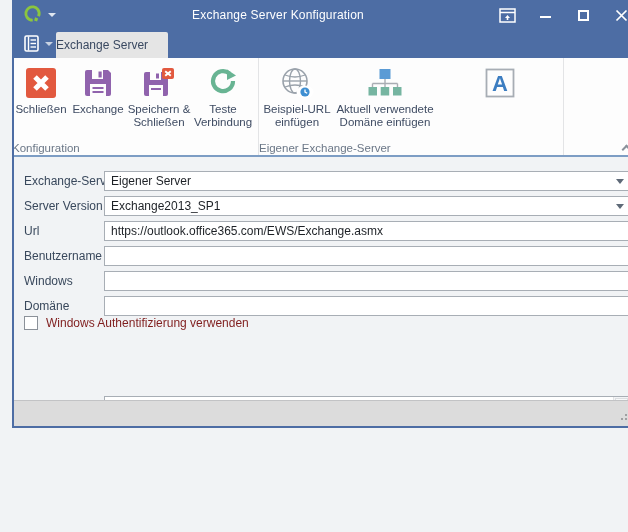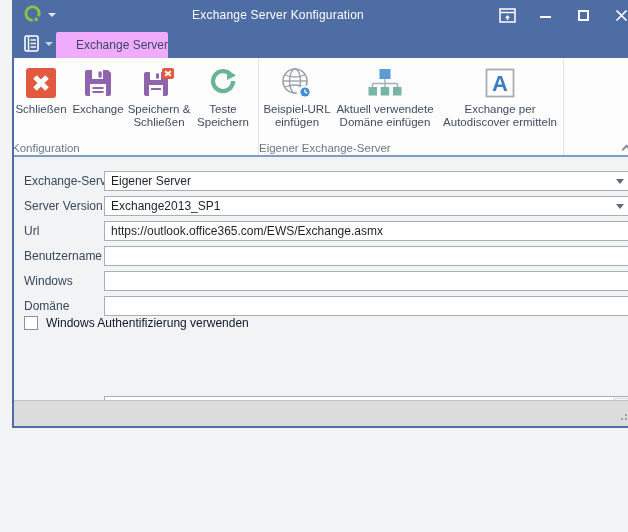--- a/index.html
+++ b/index.html
@@ -13,21 +13,21 @@
   .caret-down { width:0; height:0; border-left:4px solid transparent; border-right:4px solid transparent; border-top:4px solid #dfe6f0; }
   .title-text { flex:1; text-align:center; font-size:12px; color:#ffffff; letter-spacing:.2px; }
   .win-controls { display:flex; height:30px; }
   .win-btn { width:38px; height:30px; display:flex; align-items:center; justify-content:center; cursor:default; }
   .min-glyph { width:11px; height:2px; background:#fff; margin-top:4px; }
   .max-glyph { width:11px; height:11px; border:2px solid #fff; }
 
   
   .tabbar { position:absolute; left:-2px; top:30px; width:628px; height:28px; background:#4d6da4; }
   .tab-list-btn { position:absolute; left:12px; top:5px; display:flex; align-items:center; gap:3px; }
-  .tab-active { position:absolute; left:44px; top:2px; width:112px; height:26px; background:#f0abfc; border-radius:2px 2px 0 0; display:flex; align-items:center; justify-content:flex-end; font-size:12px; color:#3a4961; }
+  .tab-active { position:absolute; left:44px; top:2px; width:112px; height:26px; background:#e5e5e5; border-radius:2px 2px 0 0; display:flex; align-items:center; justify-content:flex-start; font-size:12px; color:#3a4961; }
 
   
   .ribbon { position:absolute; left:-2px; top:58px; width:628px; height:99px; background:#fdfdfd; border-bottom:2px solid #7d9dc4; }
   .rb-group { position:absolute; top:0; height:97px; border-right:1px solid #e3e4e6; }
   .rb-group1 { left:0; width:247px; }
   .rb-group2 { left:247px; width:305px; }
   .rb-buttons { display:flex; height:80px; padding-top:5px; }
   .rb-btn { display:flex; flex-direction:column; align-items:center; padding-top:2px; cursor:default; }
   .rb-icon { height:36px; display:flex; align-items:center; justify-content:center; }
   .rb-label { margin-top:2px; font-size:11.5px; line-height:13px; color:#3f4c63; text-align:center; white-space:nowrap; }
@@ -38,21 +38,21 @@
   
   .form { position:absolute; left:0; top:157px; width:624px; height:349px; background:#f1f3f5; }
   .frow { position:absolute; left:0; width:100%; height:20px; }
   .flabel { position:absolute; left:10px; top:0; line-height:20px; font-size:12px; color:#39485c; }
   .ffield { position:absolute; left:90px; right:8px; top:0; height:20px; }
   .tbox { width:100%; height:20px; border:1px solid #a8aeb5; background:#fff; font-family:"Liberation Sans", sans-serif; font-size:12px; color:#1d2126; padding:1px 6px; outline:none; }
   .combo .tbox { padding-right:20px; }
   .combo-arrow { position:absolute; right:6px; top:8px; width:0; height:0; border-left:4px solid transparent; border-right:4px solid transparent; border-top:5px solid #5f6a78; }
   .chk-row { position:absolute; left:10px; top:157px; height:18px; display:flex; align-items:center; gap:8px; }
   .chk-box { width:14px; height:14px; background:#fff; border:1px solid #8b9199; }
-  .chk-label { font-size:12px; color:#0f172a; }
+  .chk-label { font-size:12px; color:#7f1d1d; }
   .sm-label { position:absolute; left:10px; top:243px; font-size:12px; color:#39485c; }
   .sm-box { position:absolute; left:90px; right:8px; top:239px; height:99px; background:#fff; border:1px solid #a8aeb5; }
   .sm-text { position:absolute; left:0; top:0; right:16px; bottom:0; border:none; resize:none; outline:none; font-family:"Liberation Sans", sans-serif; font-size:12px; }
   .sm-scroll { position:absolute; right:0; top:0; bottom:0; width:16px; background:#f3f4f6; border-left:1px solid #e2e3e5; }
   .sc-arrow { position:absolute; left:1px; width:13px; height:14px; background:#f8f9fa; border:1px solid #dcdee1; display:flex; align-items:center; justify-content:center; }
   .sc-up { top:1px; }
   .sc-down { bottom:1px; }
   .tri-up { width:0; height:0; border-left:3.5px solid transparent; border-right:3.5px solid transparent; border-bottom:4px solid #b6bac1; }
   .tri-down { width:0; height:0; border-left:3.5px solid transparent; border-right:3.5px solid transparent; border-top:4px solid #b6bac1; }
 
@@ -167,21 +167,21 @@
         </div>
         <div class="rb-btn" style="width:62px">
           <div class="rb-icon">
             <svg width="30" height="30" viewBox="0 0 30 30">
               <path d="M 21.5 5.5 A 10 10 0 1 0 25 13" fill="none" stroke="#68b493" stroke-width="4.2"></path>
               <path d="M19 1.5 L28 7.5 L19 12 Z" fill="#68b493"></path>
             </svg>
           </div>
           <div class="rb-label">
               <div>Teste</div>
-              <div>Speichern</div>
+              <div>Verbindung</div>
             </div>
         </div>
       </div>
       <div class="rb-grouplabel">Konfiguration</div>
     </div>
 
     <div class="rb-group rb-group2">
       <div class="rb-buttons" style="padding-left:4px;">
         <div class="rb-btn" style="width:68px">
           <div class="rb-icon">
@@ -216,24 +216,20 @@
               <div>Domäne einfügen</div>
             </div>
         </div>
         <div class="rb-btn" style="width:122px">
           <div class="rb-icon">
             <svg width="30" height="30" viewBox="0 0 30 30">
               <rect x="1.5" y="1.5" width="27" height="27" fill="#fdfdfd" stroke="#a7adb4" stroke-width="1.8"></rect>
               <text x="15" y="23" text-anchor="middle" font-family="Liberation Sans, sans-serif" font-size="22" font-weight="bold" fill="#3c7dc1">A</text>
             </svg>
           </div>
-          <div class="rb-label">
-              <div>Exchange per</div>
-              <div>Autodiscover ermitteln</div>
-            </div>
         </div>
       </div>
       <div class="rb-grouplabel">Eigener Exchange-Server</div>
     </div>
 
     <div class="ribbon-chevron">
         <div class="chev"></div>
       </div>
   </div>
 

